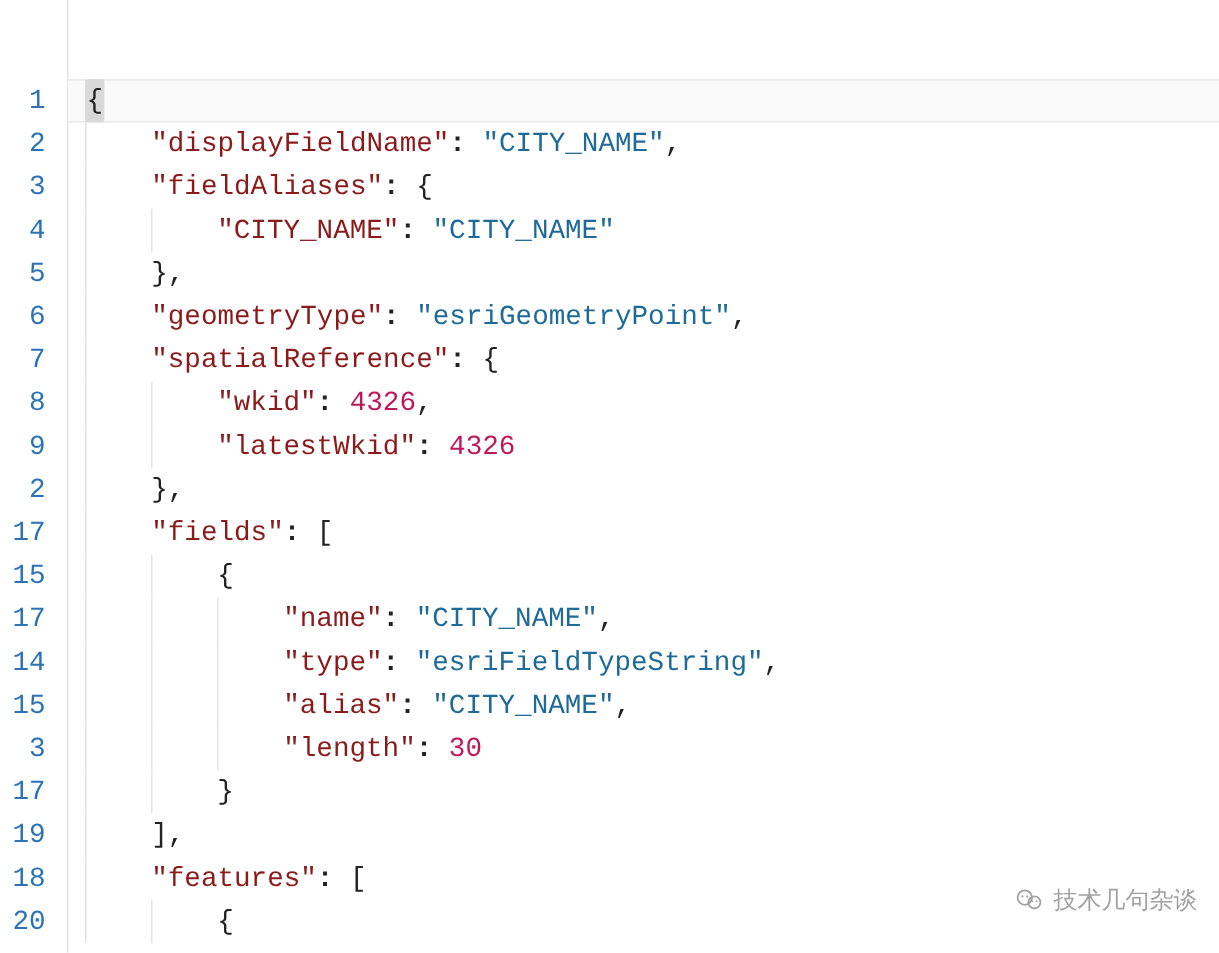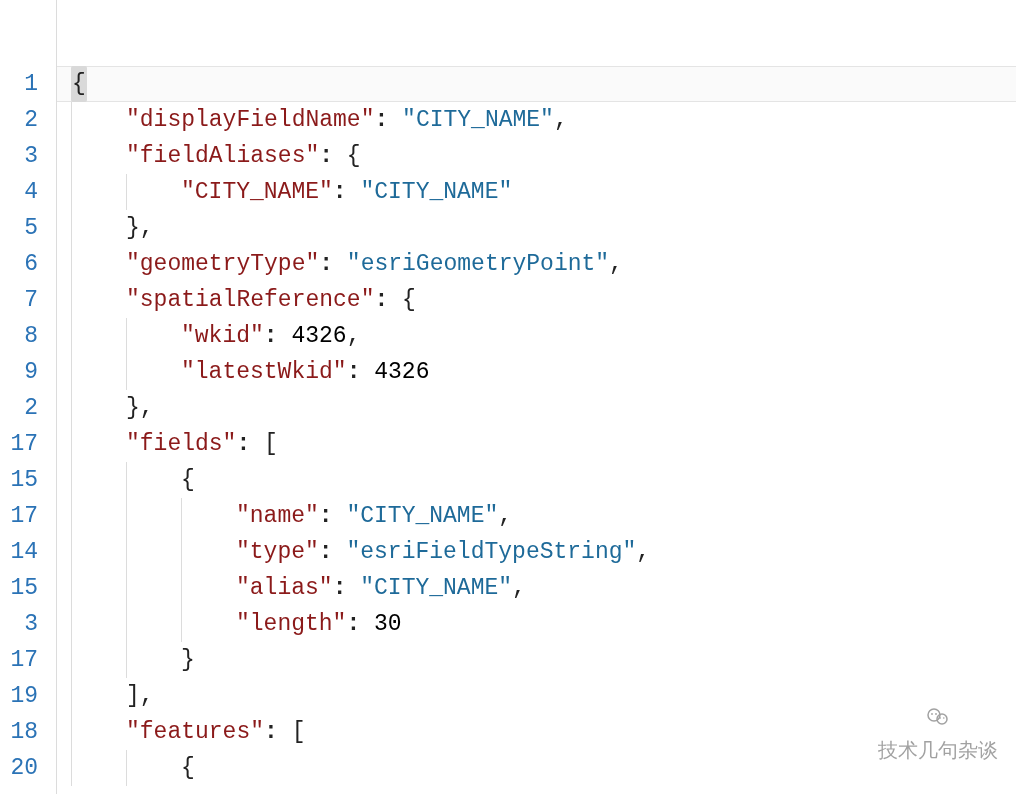--- a/index.html
+++ b/index.html
@@ -81,38 +81,37 @@
   .lead {
     display: inline-block;
     width: 14px;
     height: 36px;
   }
   
   .p  { color: #222222; }            
   .k  { color: #8b1a1a; }            
   .c  { color: #222222; font-weight: 700; }  
   .s  { color: #1e6a99; }            
-  .n  { color: #000000; }            
+  .n  { color: #be185d; }            
   .brace-hl {
     background: #d9d9d9;
     border-radius: 2px;
     padding: 0 1px;
   }
   
   .watermark {
     position: absolute;
     right: 18px;
     bottom: 30px;
     display: flex;
     align-items: center;
     gap: 6px;
     opacity: 0.55;
     z-index: 5;
     font-family: -apple-system, BlinkMacSystemFont, "Segoe UI", sans-serif;
-    flex-direction: column;
   }
   .watermark .wicon {
     width: 28px;
     height: 28px;
     display:flex;
     align-items:center;
     justify-content:center;
     color:#555;
     font-size:20px;
   }

